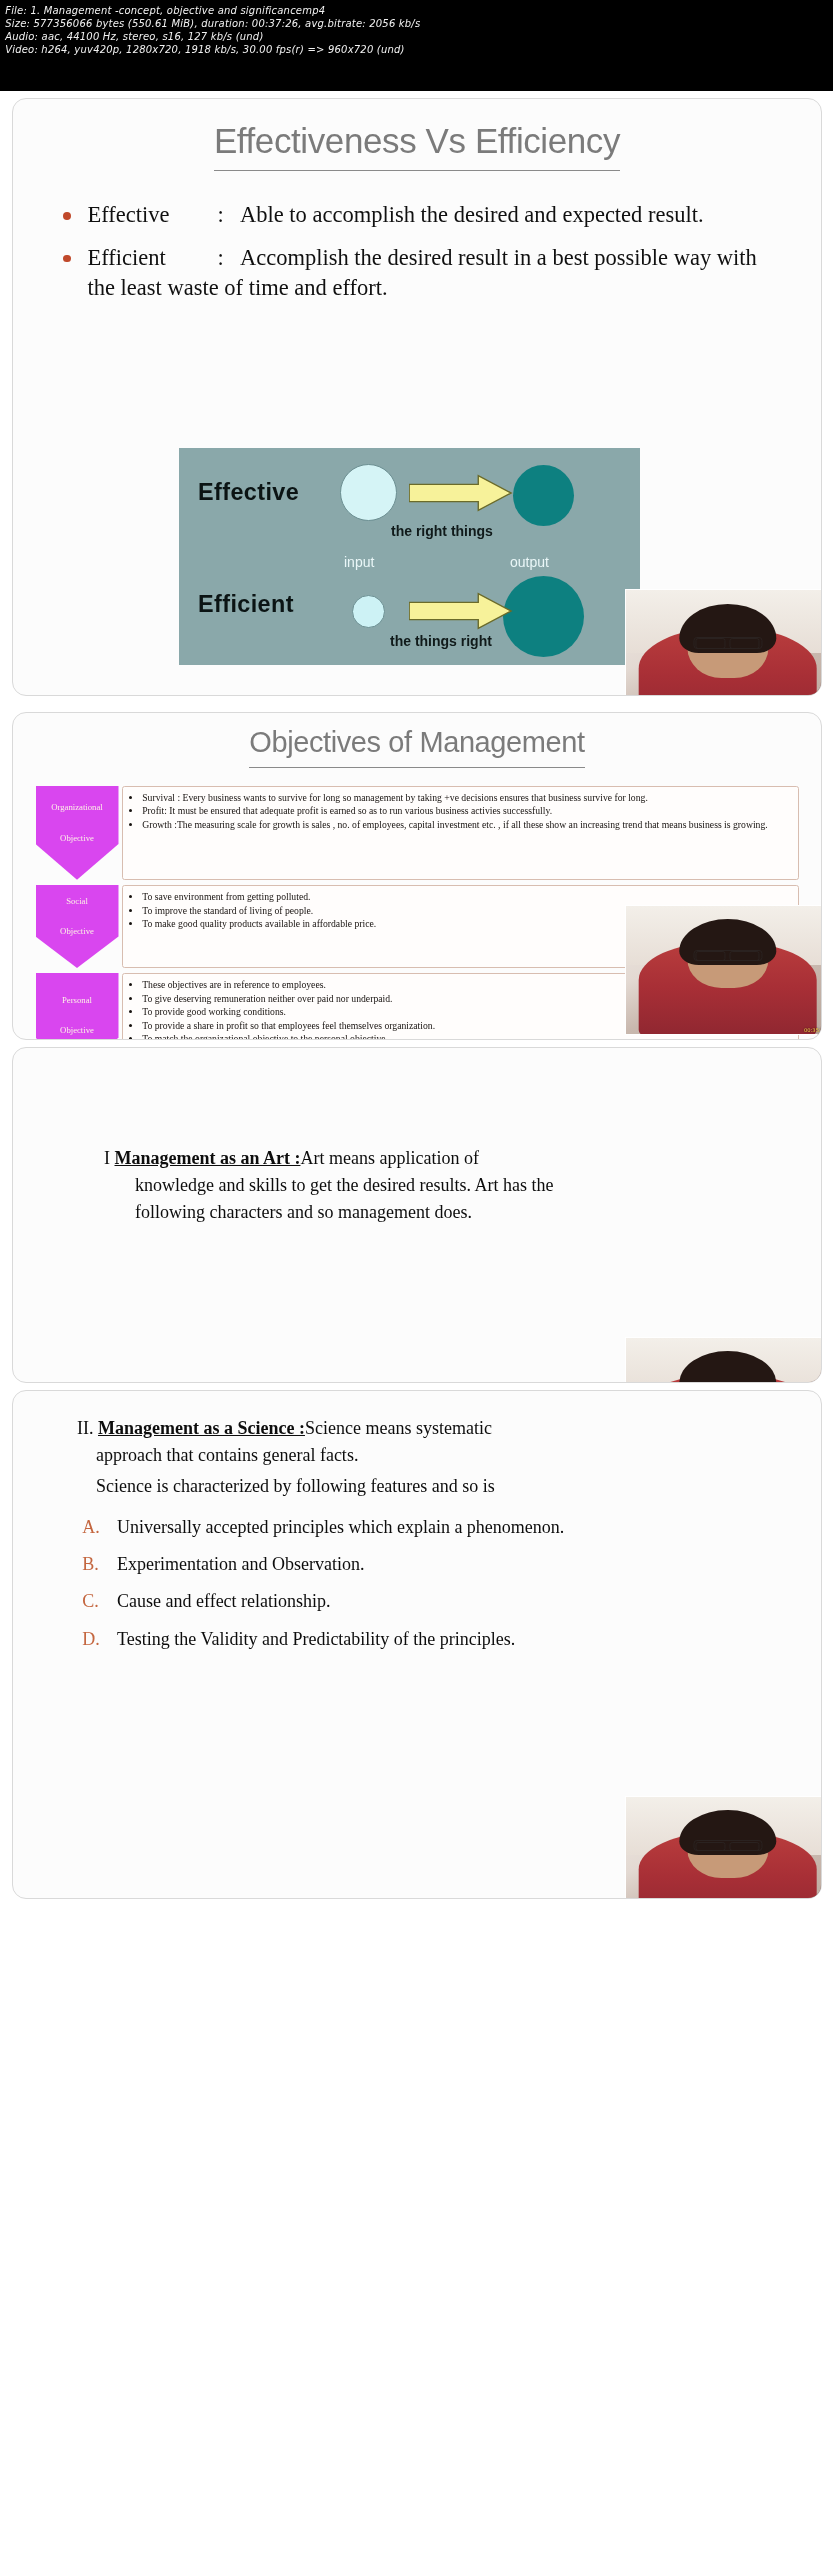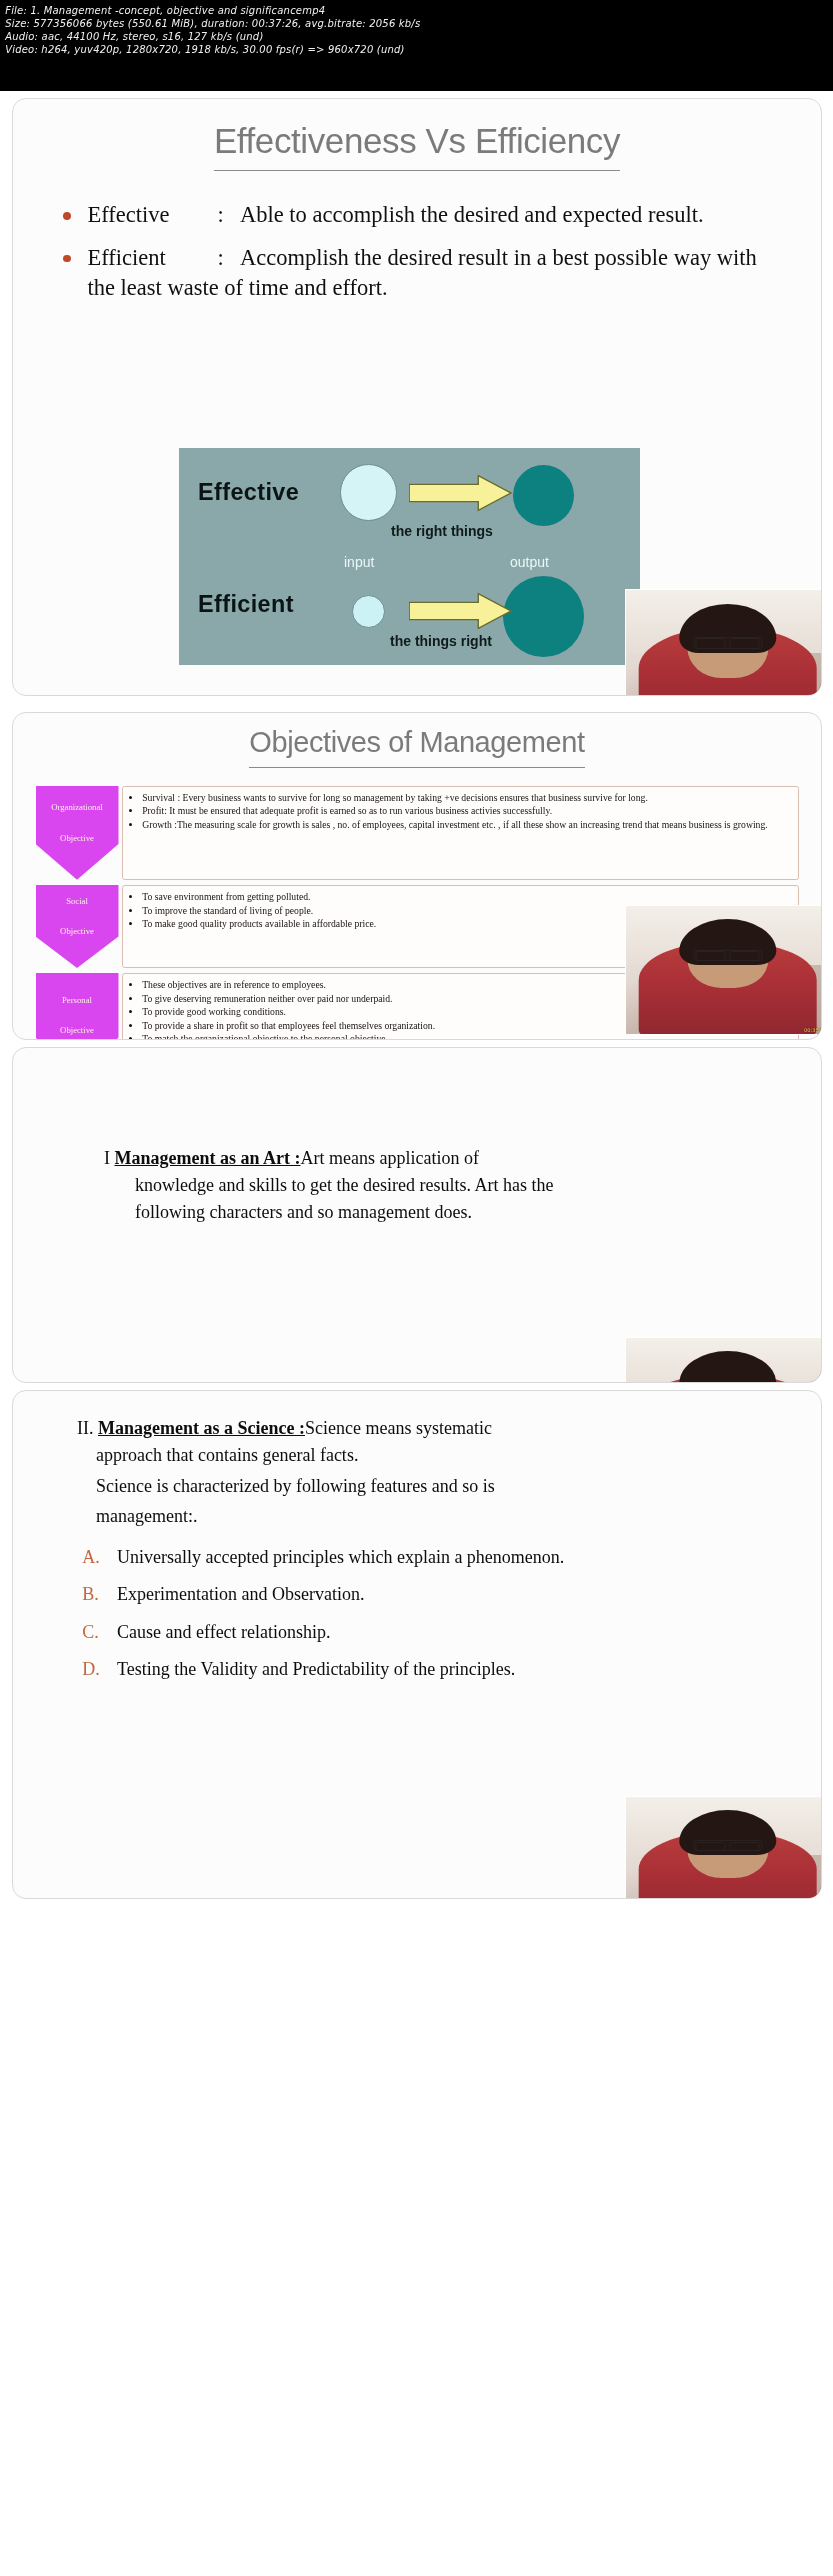--- a/index.html
+++ b/index.html
@@ -416,21 +416,20 @@
 
 <div class="slide" id="slide4">
   <div class="slide-inner">
     <div class="s4-body">
       <div>
         <span>II.</span>
         <span class="u">Management as a Science  :</span><span>Science means systematic</span>
       </div>
       <div style="margin-left:19px;">approach that contains general facts.</div>
       <div class="s4-sub">Science is characterized by following features and so is</div>
-      <div class="s4-sub">management:.</div>
 
       <div class="s4-list">
         <div class="s4-item">
           <span class="s4-mark">A.</span>
           <span class="s4-text">Universally accepted principles which explain a phenomenon.</span>
         </div>
         <div class="s4-item">
           <span class="s4-mark">B.</span>
           <span class="s4-text">Experimentation and Observation.</span>
         </div>

